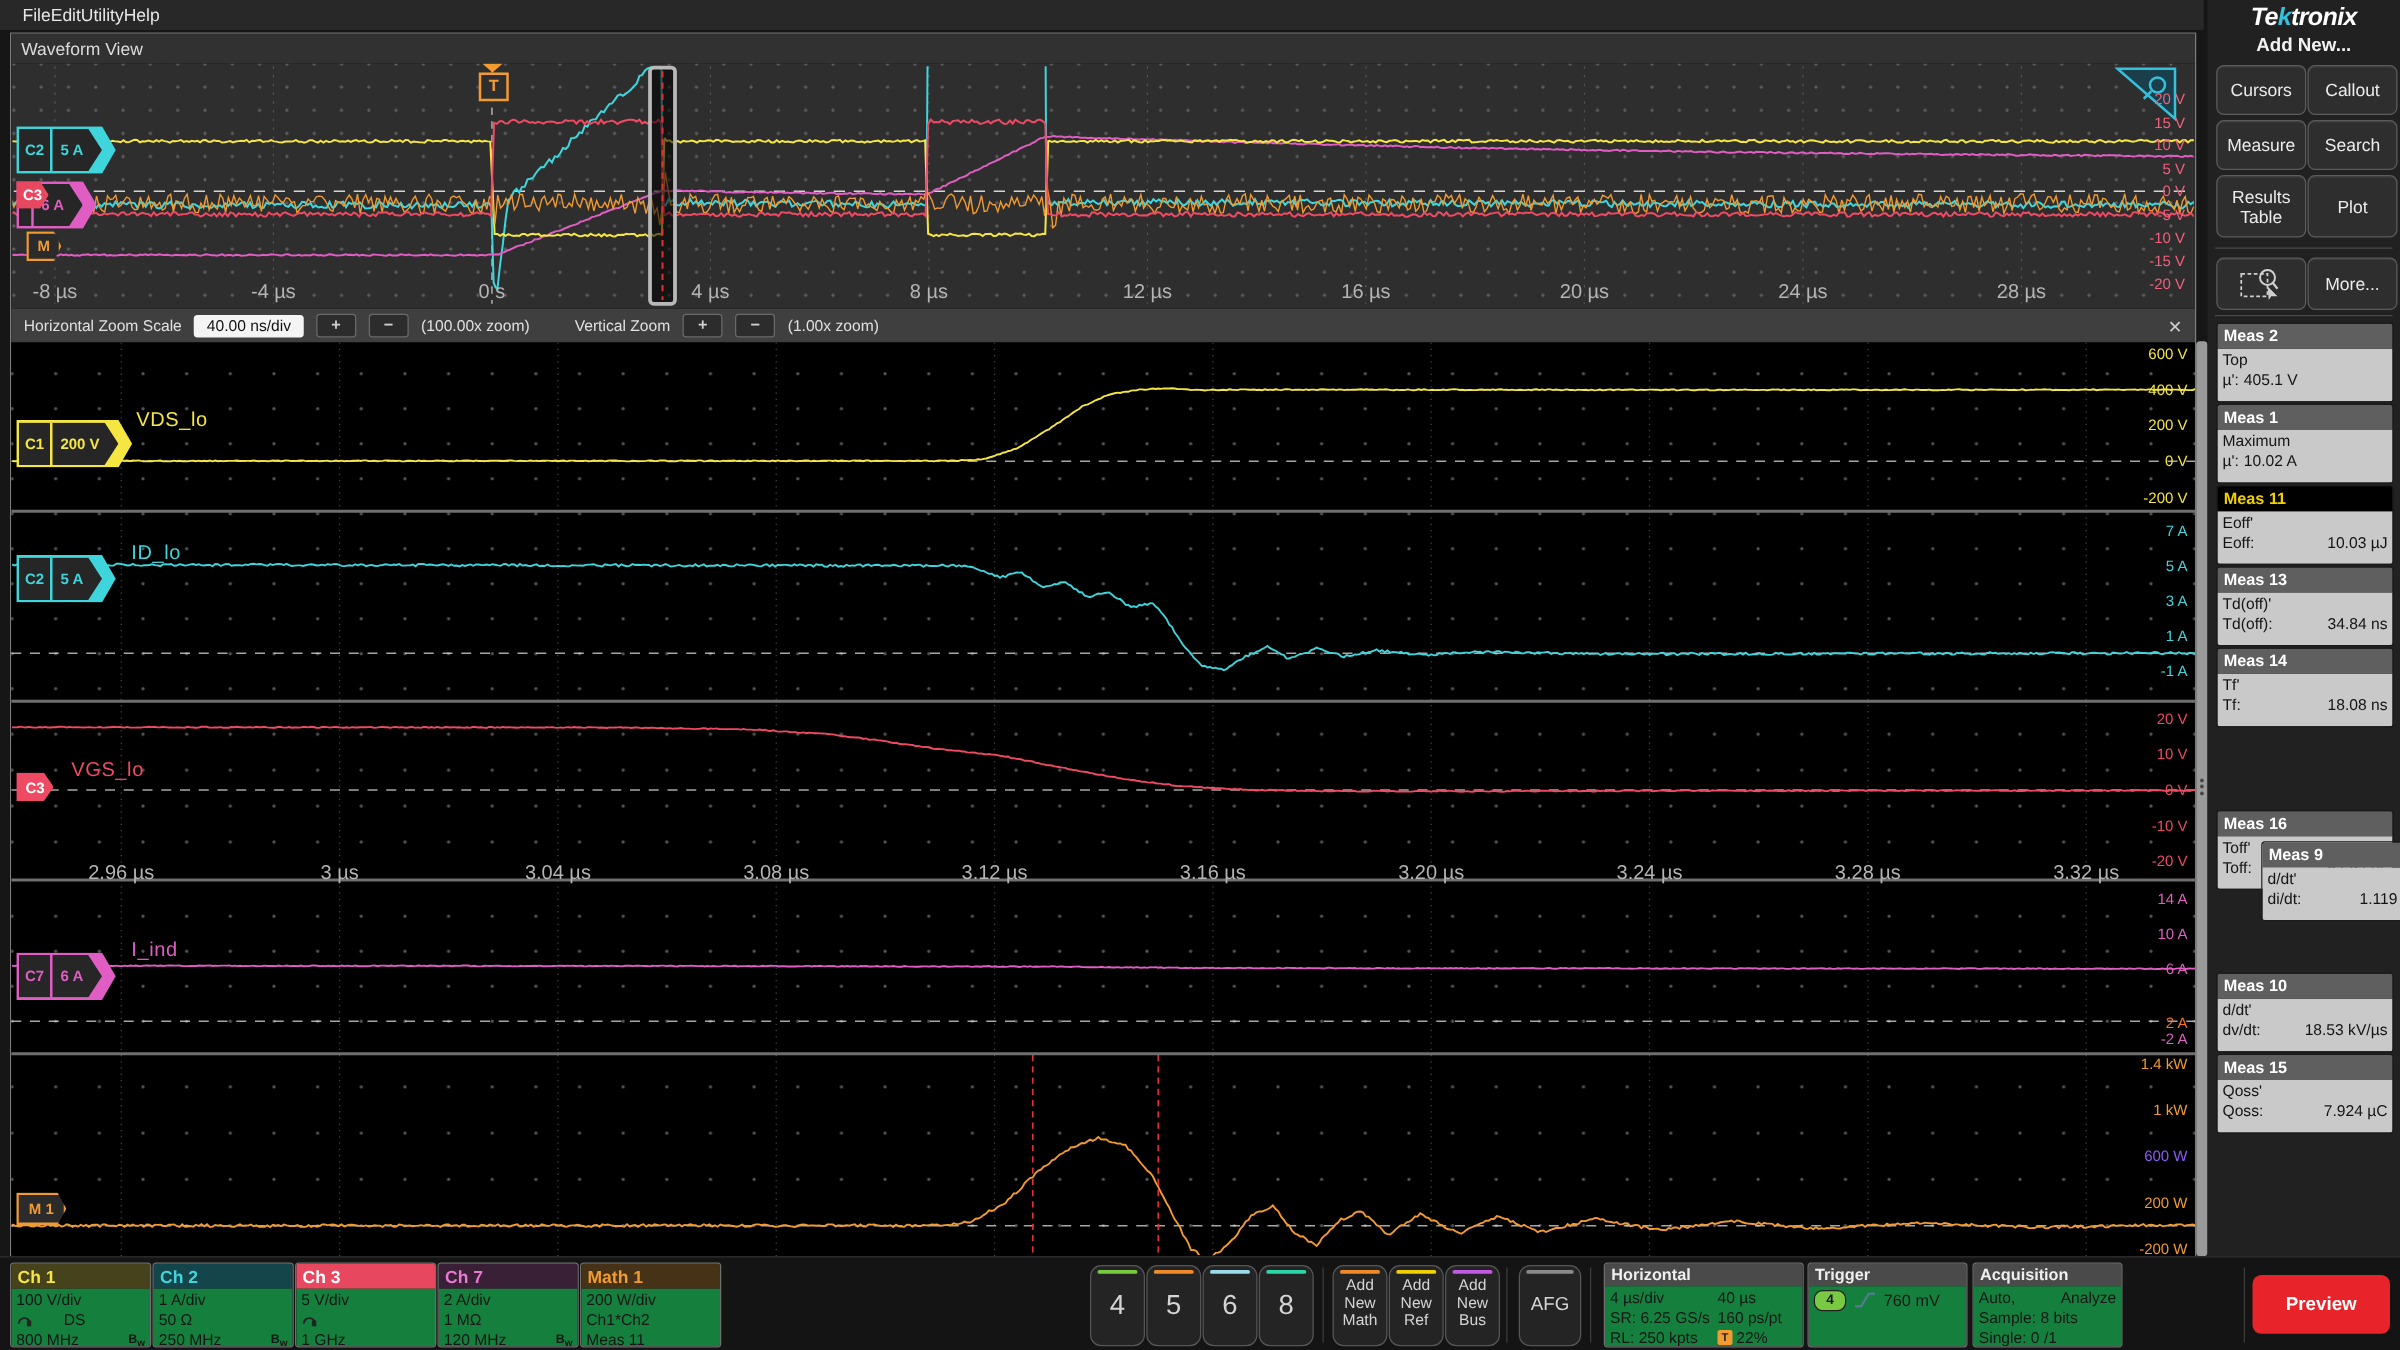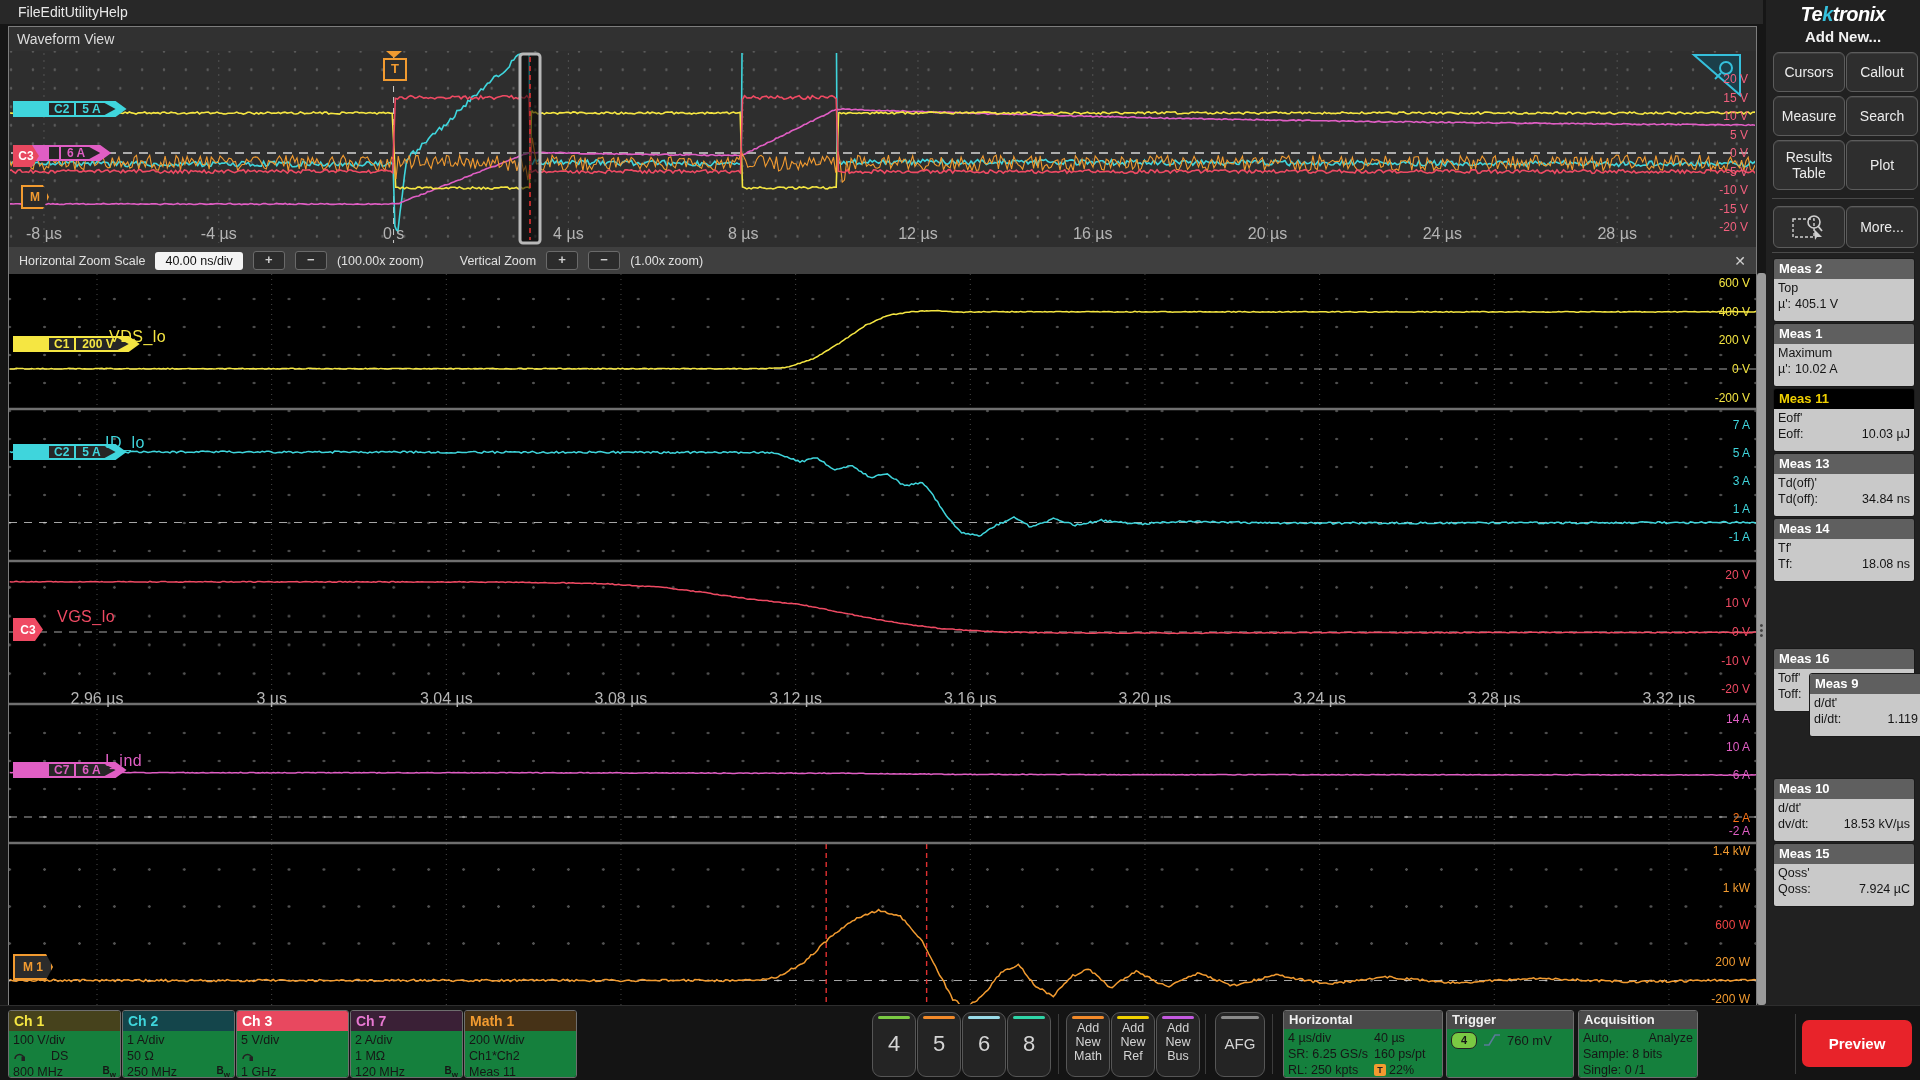--- a/index.html
+++ b/index.html
@@ -19,21 +19,21 @@
   .zb-input{background:#f4f4f4;color:#111;border-radius:3px;padding:2px 10px;font-size:12.5px;}
   .zb-btn{width:30px;height:17px;background:#2c2c2c;border:1px solid #6a6a6a;border-radius:3px;color:#cfcfcf;font-size:13px;line-height:15px;text-align:center;font-weight:bold;}
   .zb-close{margin-left:auto;margin-right:10px;color:#cfcfcf;font-size:14px;}
   #mainplot{position:absolute;left:0;top:247px;width:1747px;height:731px;background:#000;}
   .slice-dots{position:absolute;left:0;width:1747px;background-image:radial-gradient(circle,rgba(255,255,255,.32) 1px,transparent 1.6px);}
   #main-svg{position:absolute;left:0;top:0;}
   .axlab{position:absolute;font-size:12px;white-space:nowrap;}
   .tlab{position:absolute;font-size:16px;color:#b4b4b4;white-space:nowrap;transform:translateX(-50%);}
   .trace-name{position:absolute;font-size:16px;letter-spacing:.5px;white-space:nowrap;}
   
-  .chbadge{position:absolute;height:16px;display:flex;align-items:stretch;font-weight:bold;font-size:12px;padding-left:34px;}
+  .chbadge{position:absolute;height:38px;display:flex;align-items:stretch;font-weight:bold;font-size:12px;}
   
   #splitter{position:absolute;left:1757px;top:273px;width:9px;height:732px;background:#9a9a9a;border-radius:3px;color:#444;font-size:11px;line-height:5px;text-align:center;padding-top:350px;box-sizing:border-box;}
   
   #sidebar{position:absolute;left:1766px;top:0;width:154px;height:1005px;background:#212121;}
   #logo{position:absolute;top:3px;width:100%;text-align:center;color:#fff;font-size:20px;font-weight:bold;font-style:italic;letter-spacing:-0.5px;}
   #logo .k{color:#35c0dc;}
   #addnew{position:absolute;top:28px;width:100%;text-align:center;color:#f2f2f2;font-weight:bold;font-size:15px;}
   .sb-btn{position:absolute;background:#2e2e2e;border:1px solid #5c5c5c;border-radius:6px;color:#ececec;font-size:14px;display:flex;align-items:center;justify-content:center;text-align:center;box-shadow:inset 0 1px 0 rgba(255,255,255,.08);line-height:16px;}
   .sb-div{position:absolute;left:6px;width:142px;height:1px;background:#4a4a4a;}
   .meas-card{position:absolute;left:7px;width:140px;height:62px;border-radius:3px;overflow:hidden;border:1px solid #1a1a1a;}
@@ -223,21 +223,21 @@
         <div class="axlab" style="right: 6px; top: 351px; color: rgb(239, 74, 99); text-align: right;">0 V</div>
         <div class="axlab" style="right: 6px; top: 379.57px; color: rgb(239, 74, 99); text-align: right;">-10 V</div>
         <div class="axlab" style="right: 6px; top: 408.14px; color: rgb(239, 74, 99); text-align: right;">-20 V</div>
         <div class="axlab" style="right: 6px; top: 438px; color: rgb(224, 94, 196); text-align: right;">14 A</div>
         <div class="axlab" style="right: 6px; top: 466px; color: rgb(224, 94, 196); text-align: right;">10 A</div>
         <div class="axlab" style="right: 6px; top: 494px; color: rgb(224, 94, 196); text-align: right;">6 A</div>
         <div class="axlab" style="right: 6px; top: 537px; color: #f97316; text-align: right;">2 A</div>
         <div class="axlab" style="right: 6px; top: 550px; color: rgb(224, 94, 196); text-align: right;">-2 A</div>
         <div class="axlab" style="right: 6px; top: 570px; color: rgb(242, 155, 48); text-align: right;">1.4 kW</div>
         <div class="axlab" style="right: 6px; top: 607px; color: rgb(242, 155, 48); text-align: right;">1 kW</div>
-        <div class="axlab" style="right: 6px; top: 644px; color: #ef4444; text-align: right;">600 W</div>
+        <div class="axlab" style="right: 6px; top: 644px; color: #8b5cf6; text-align: right;">600 W</div>
         <div class="axlab" style="right: 6px; top: 681px; color: rgb(242, 155, 48); text-align: right;">200 W</div>
         <div class="axlab" style="right: 6px; top: 718px; color: rgb(242, 155, 48); text-align: right;">-200 W</div>
         <div class="tlab" style="left: 88px; top: 416px;">2.96 µs</div>
         <div class="tlab" style="left: 262.66px; top: 416px;">3 µs</div>
         <div class="tlab" style="left: 437.32px; top: 416px;">3.04 µs</div>
         <div class="tlab" style="left: 611.98px; top: 416px;">3.08 µs</div>
         <div class="tlab" style="left: 786.64px; top: 416px;">3.12 µs</div>
         <div class="tlab" style="left: 961.3px; top: 416px;">3.16 µs</div>
         <div class="tlab" style="left: 1135.96px; top: 416px;">3.20 µs</div>
         <div class="tlab" style="left: 1310.62px; top: 416px;">3.24 µs</div>

